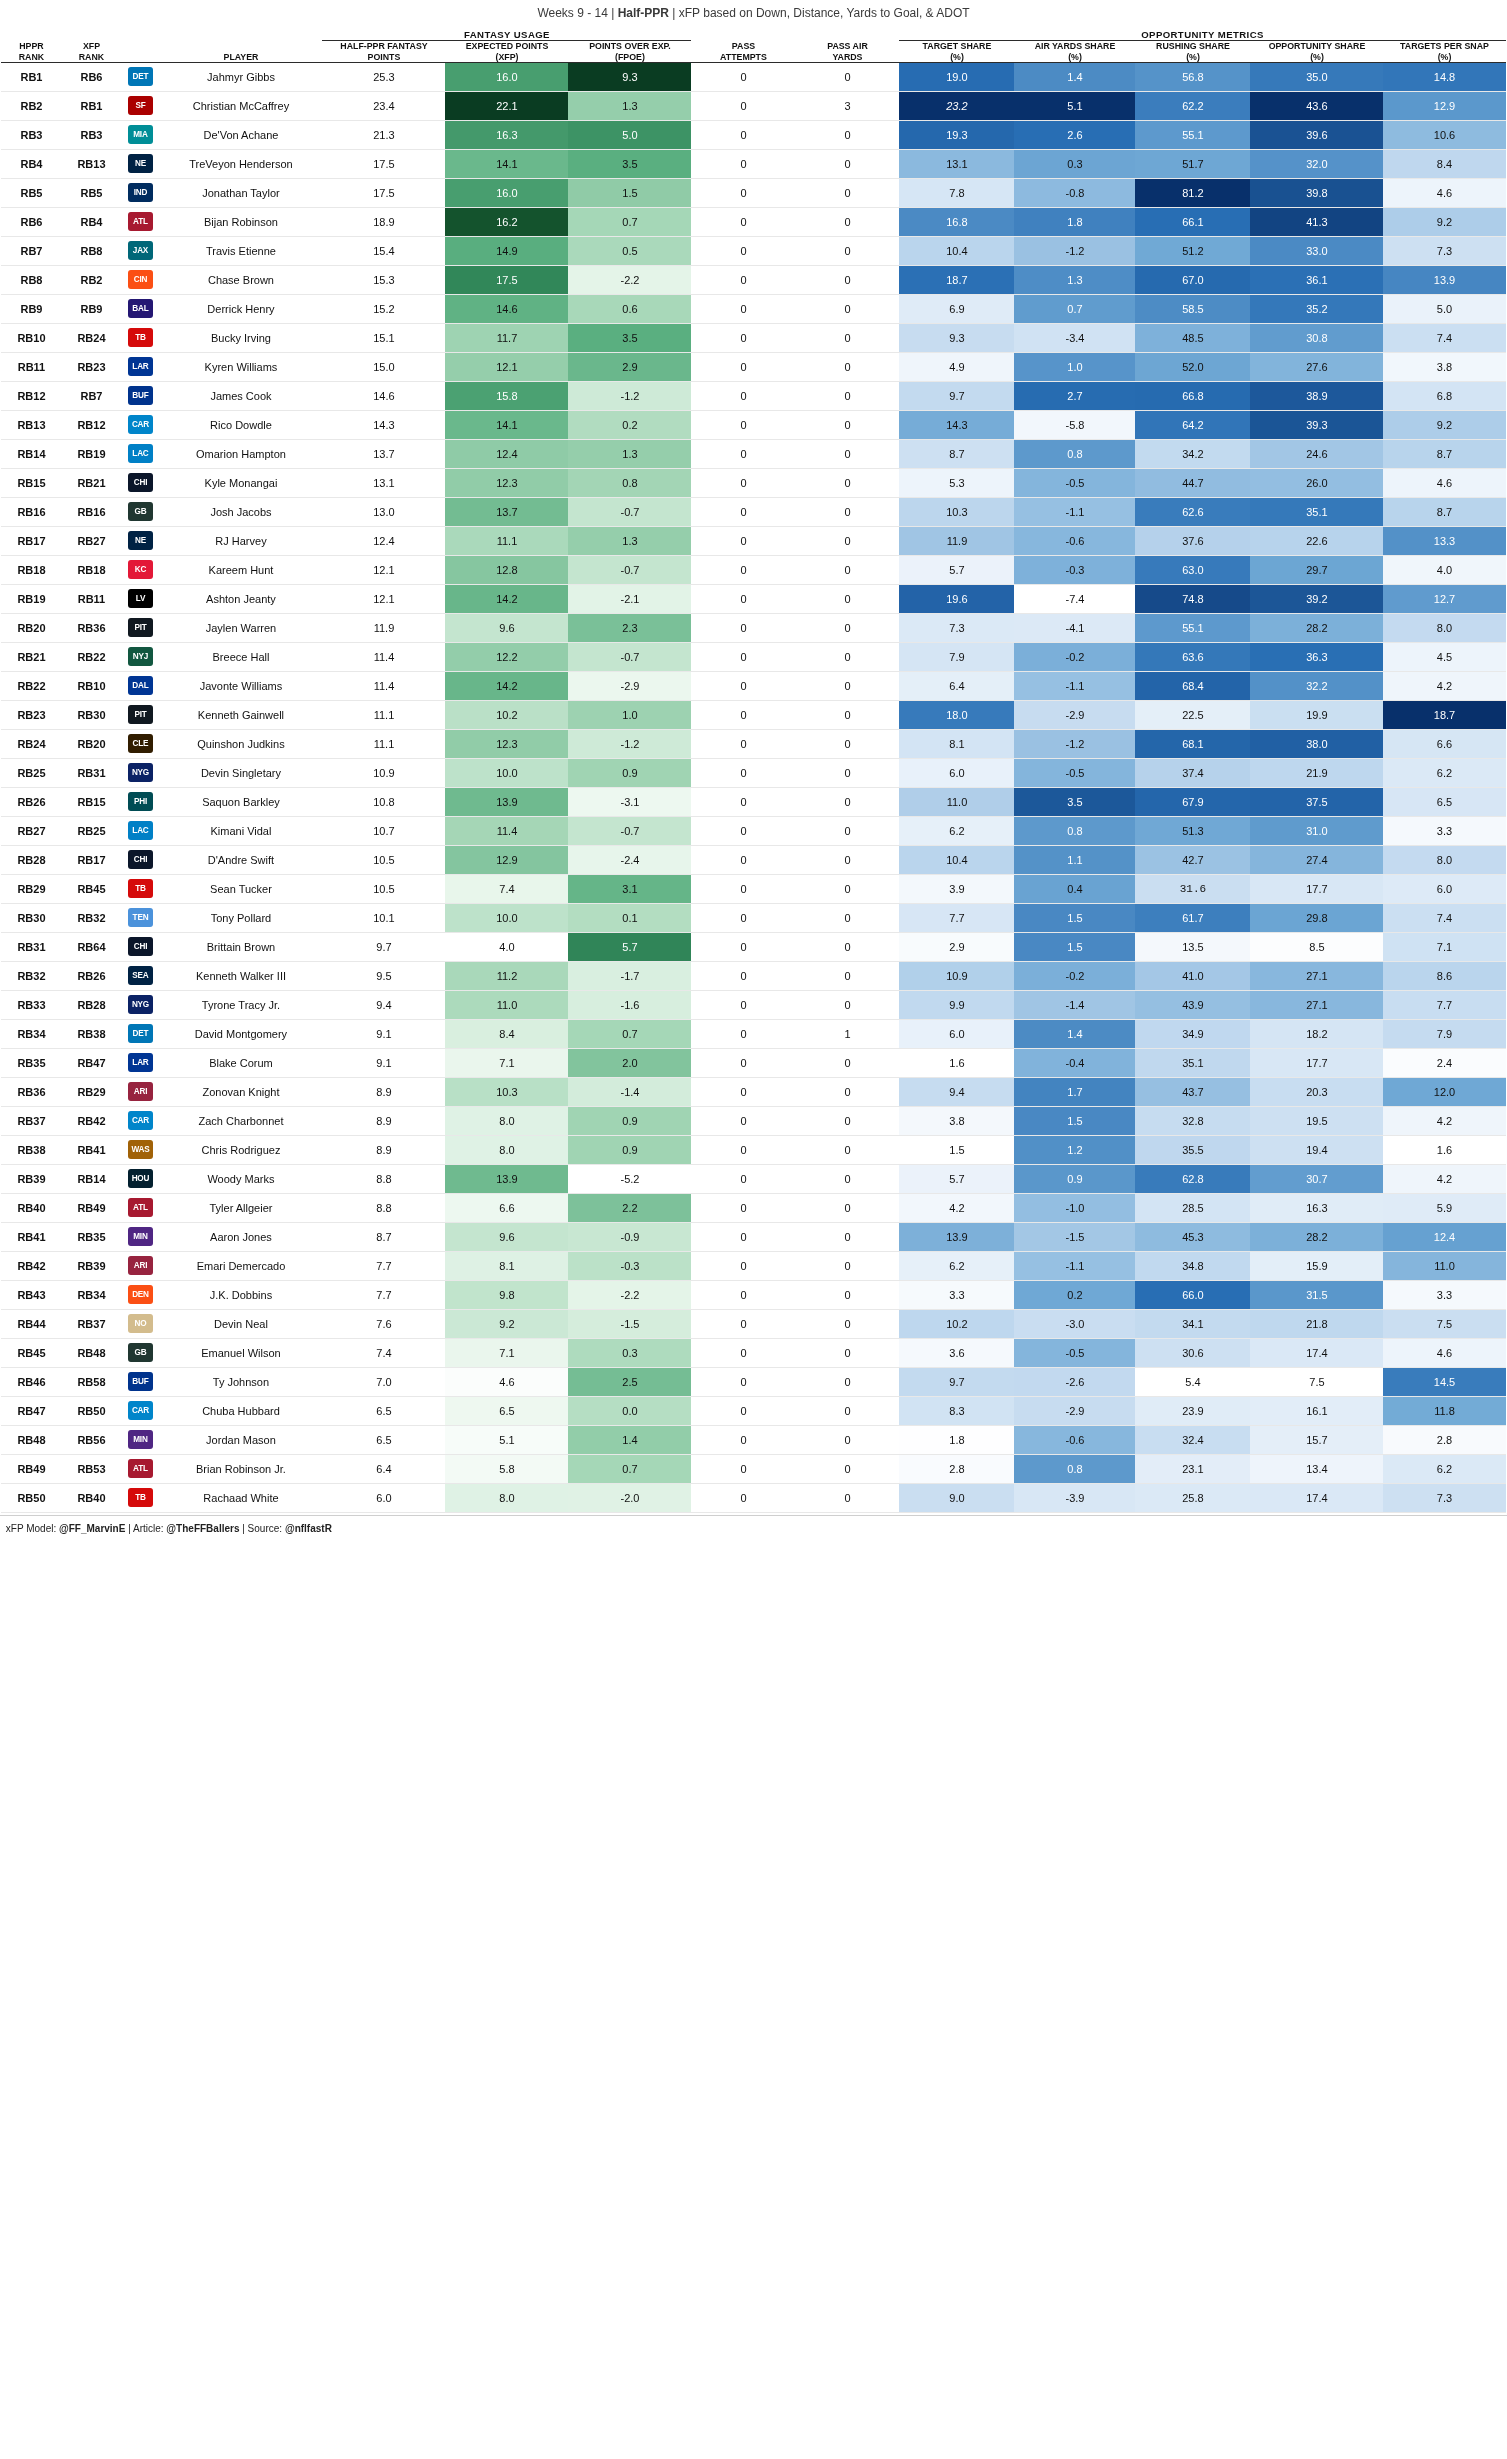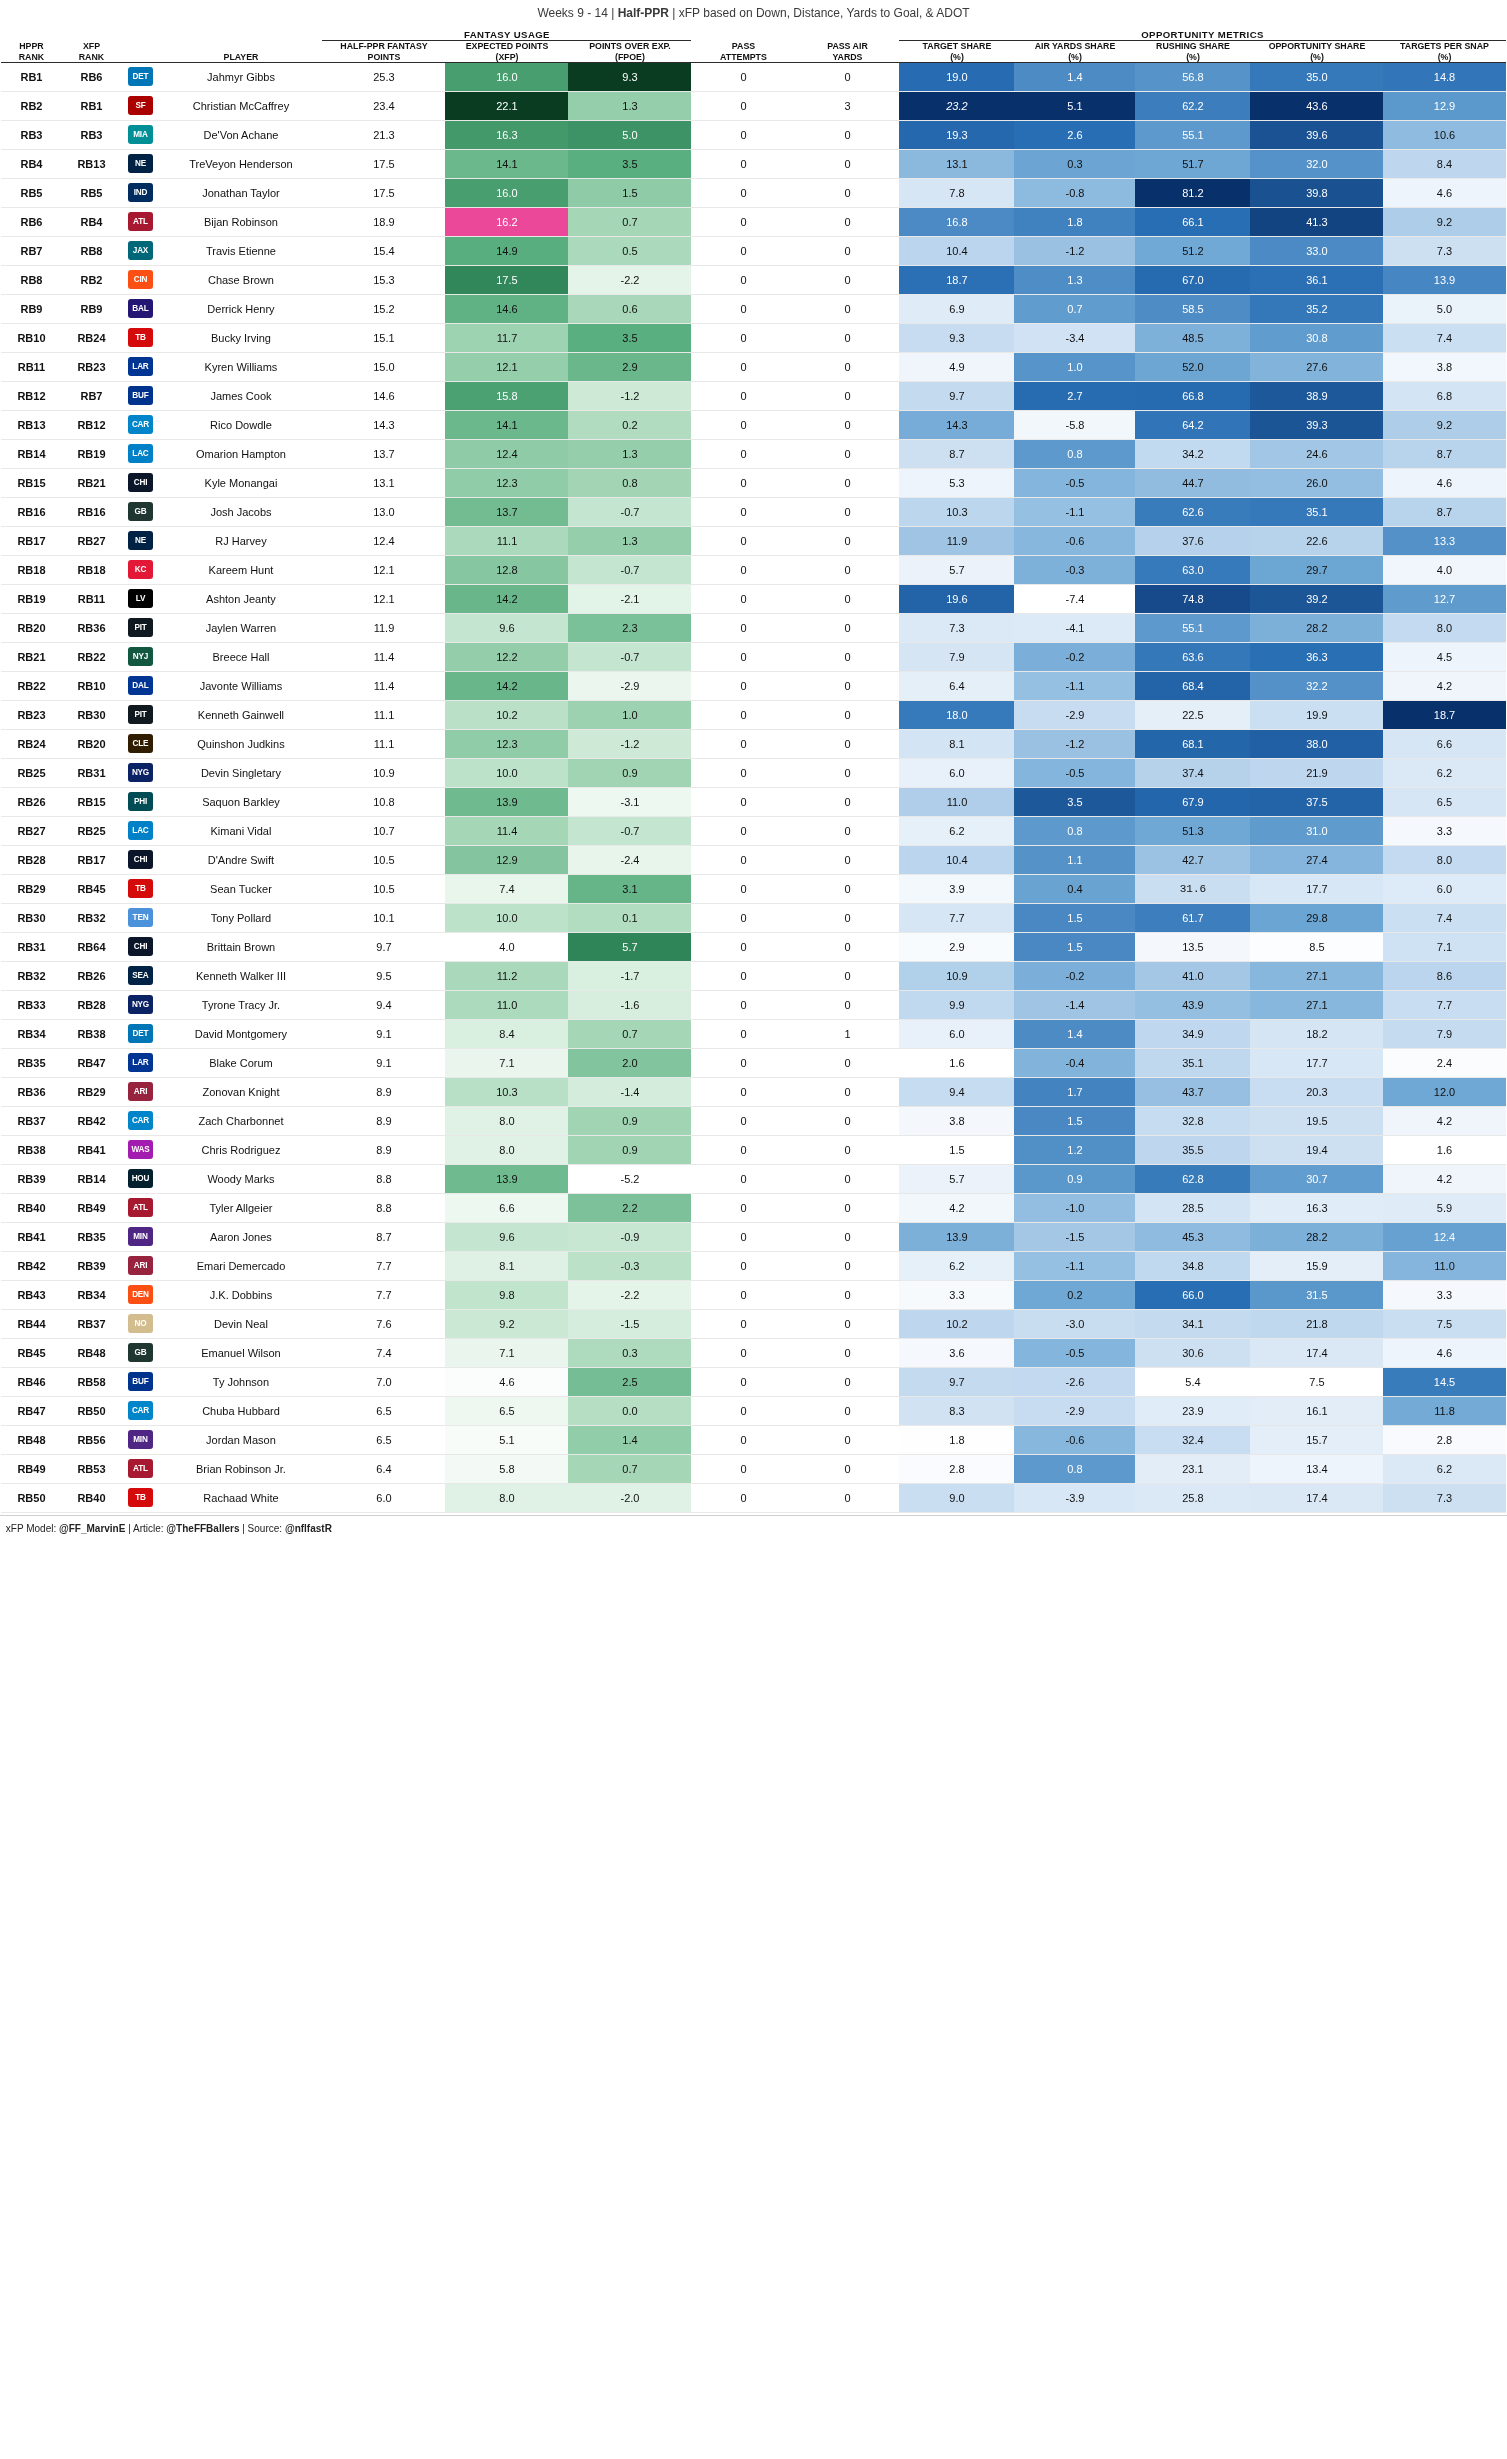--- a/index.html
+++ b/index.html
@@ -260,21 +260,21 @@
         <tr>
           <td class="rank">RB6</td>
           <td class="rank">RB4</td>
           <td class="logo">
             <div class="logo-wrap">
               <div class="team-logo" style="background:#A71930">ATL</div>
             </div>
           </td>
           <td class="player">Bijan Robinson</td>
           <td class="plain">18.9</td>
-          <td class="plain" style="background: #ec4899; color: rgb(255, 255, 255);">16.2</td>
+          <td class="plain" style="background: #14532d; color: rgb(255, 255, 255);">16.2</td>
           <td class="plain" style="background: rgb(165, 215, 183); color: rgb(17, 17, 17);">0.7</td>
           <td class="plain">0</td>
           <td class="plain">0</td>
           <td class="plain" style="background: rgb(75, 138, 196); color: rgb(255, 255, 255);">16.8</td>
           <td class="plain" style="background: rgb(64, 129, 191); color: rgb(255, 255, 255);">1.8</td>
           <td class="plain" style="background: rgb(40, 110, 180); color: rgb(255, 255, 255);">66.1</td>
           <td class="plain" style="background: rgb(18, 68, 130); color: rgb(255, 255, 255);">41.3</td>
           <td class="plain" style="background: rgb(173, 205, 233); color: rgb(17, 17, 17);">9.2</td>
         </tr>
         <tr>
@@ -895,21 +895,21 @@
           <td class="plain" style="background: rgb(73, 136, 195); color: rgb(255, 255, 255);">1.5</td>
           <td class="plain" style="background: rgb(198, 220, 240); color: rgb(17, 17, 17);">32.8</td>
           <td class="plain" style="background: rgb(205, 224, 242); color: rgb(17, 17, 17);">19.5</td>
           <td class="plain" style="background: rgb(239, 245, 251); color: rgb(17, 17, 17);">4.2</td>
         </tr>
         <tr>
           <td class="rank">RB38</td>
           <td class="rank">RB41</td>
           <td class="logo">
             <div class="logo-wrap">
-              <div class="team-logo" style="background:#a21caf">WAS</div>
+              <div class="team-logo" style="background:#a16207">WAS</div>
             </div>
           </td>
           <td class="player">Chris Rodriguez</td>
           <td class="plain">8.9</td>
           <td class="plain" style="background: rgb(223, 242, 229); color: rgb(17, 17, 17);">8.0</td>
           <td class="plain" style="background: rgb(160, 212, 179); color: rgb(17, 17, 17);">0.9</td>
           <td class="plain">0</td>
           <td class="plain">0</td>
           <td class="plain" style="background: rgb(255, 255, 255); color: rgb(17, 17, 17);">1.5</td>
           <td class="plain" style="background: rgb(81, 144, 199); color: rgb(255, 255, 255);">1.2</td>

